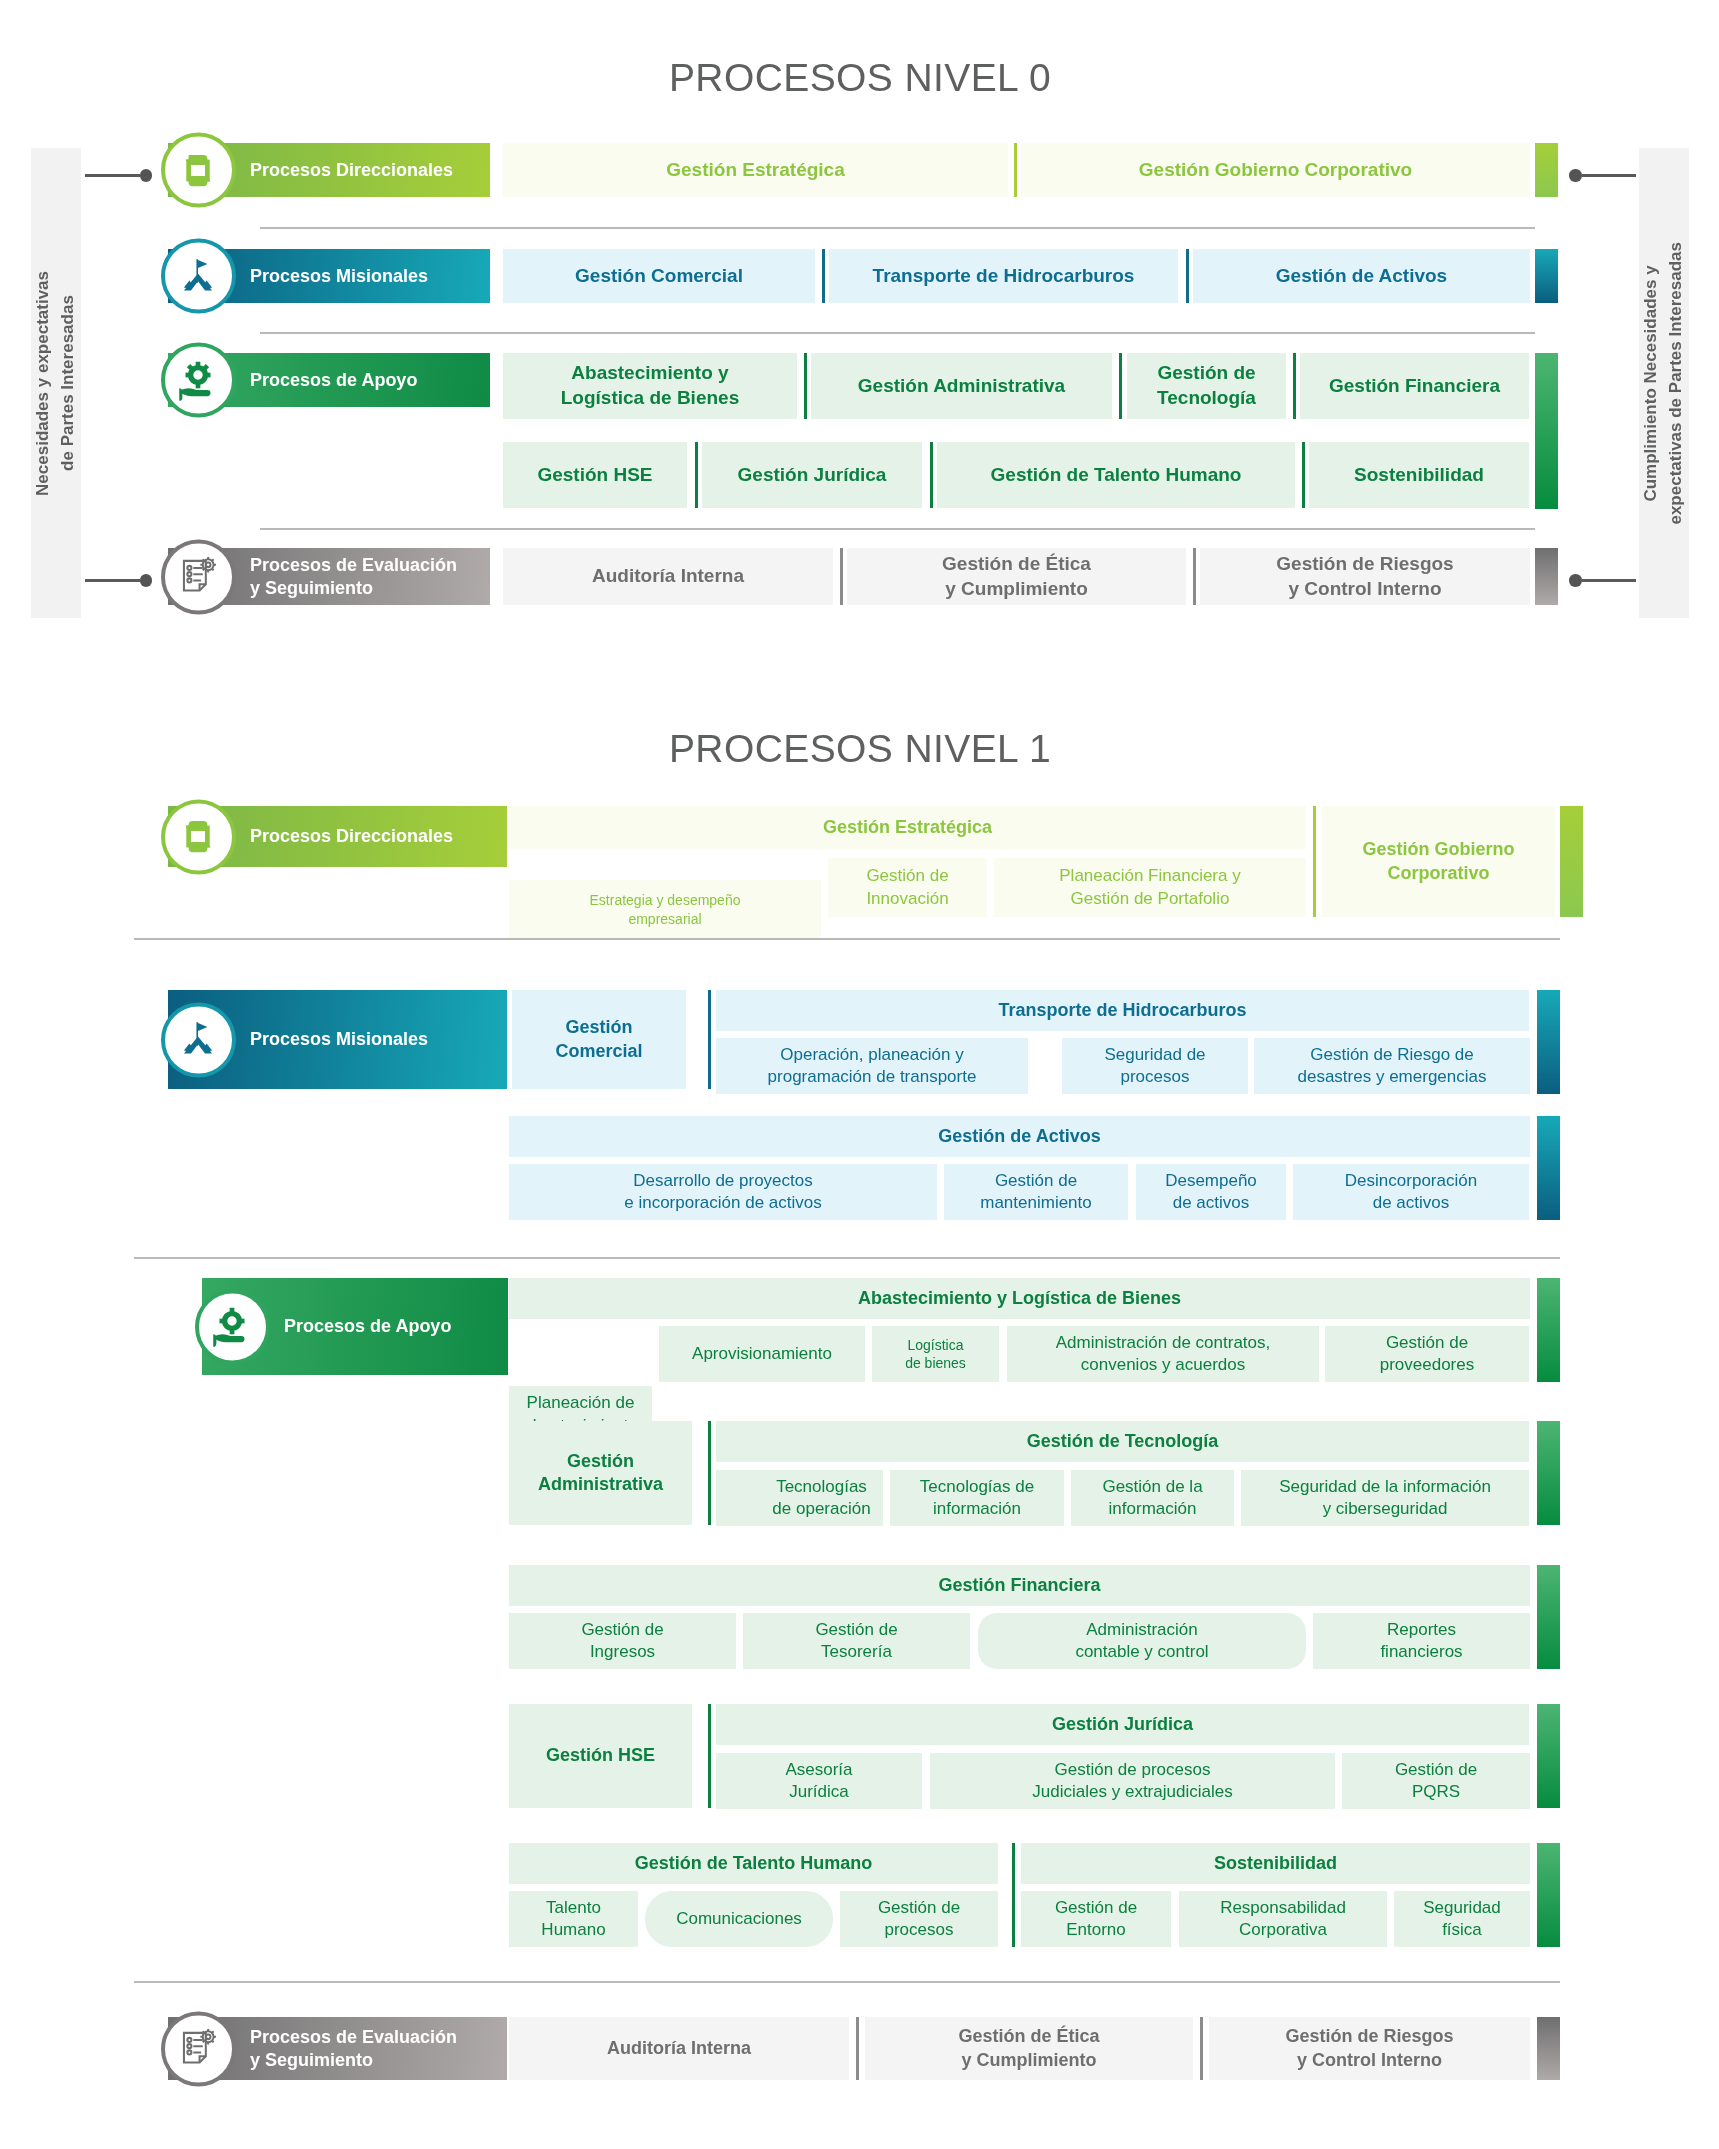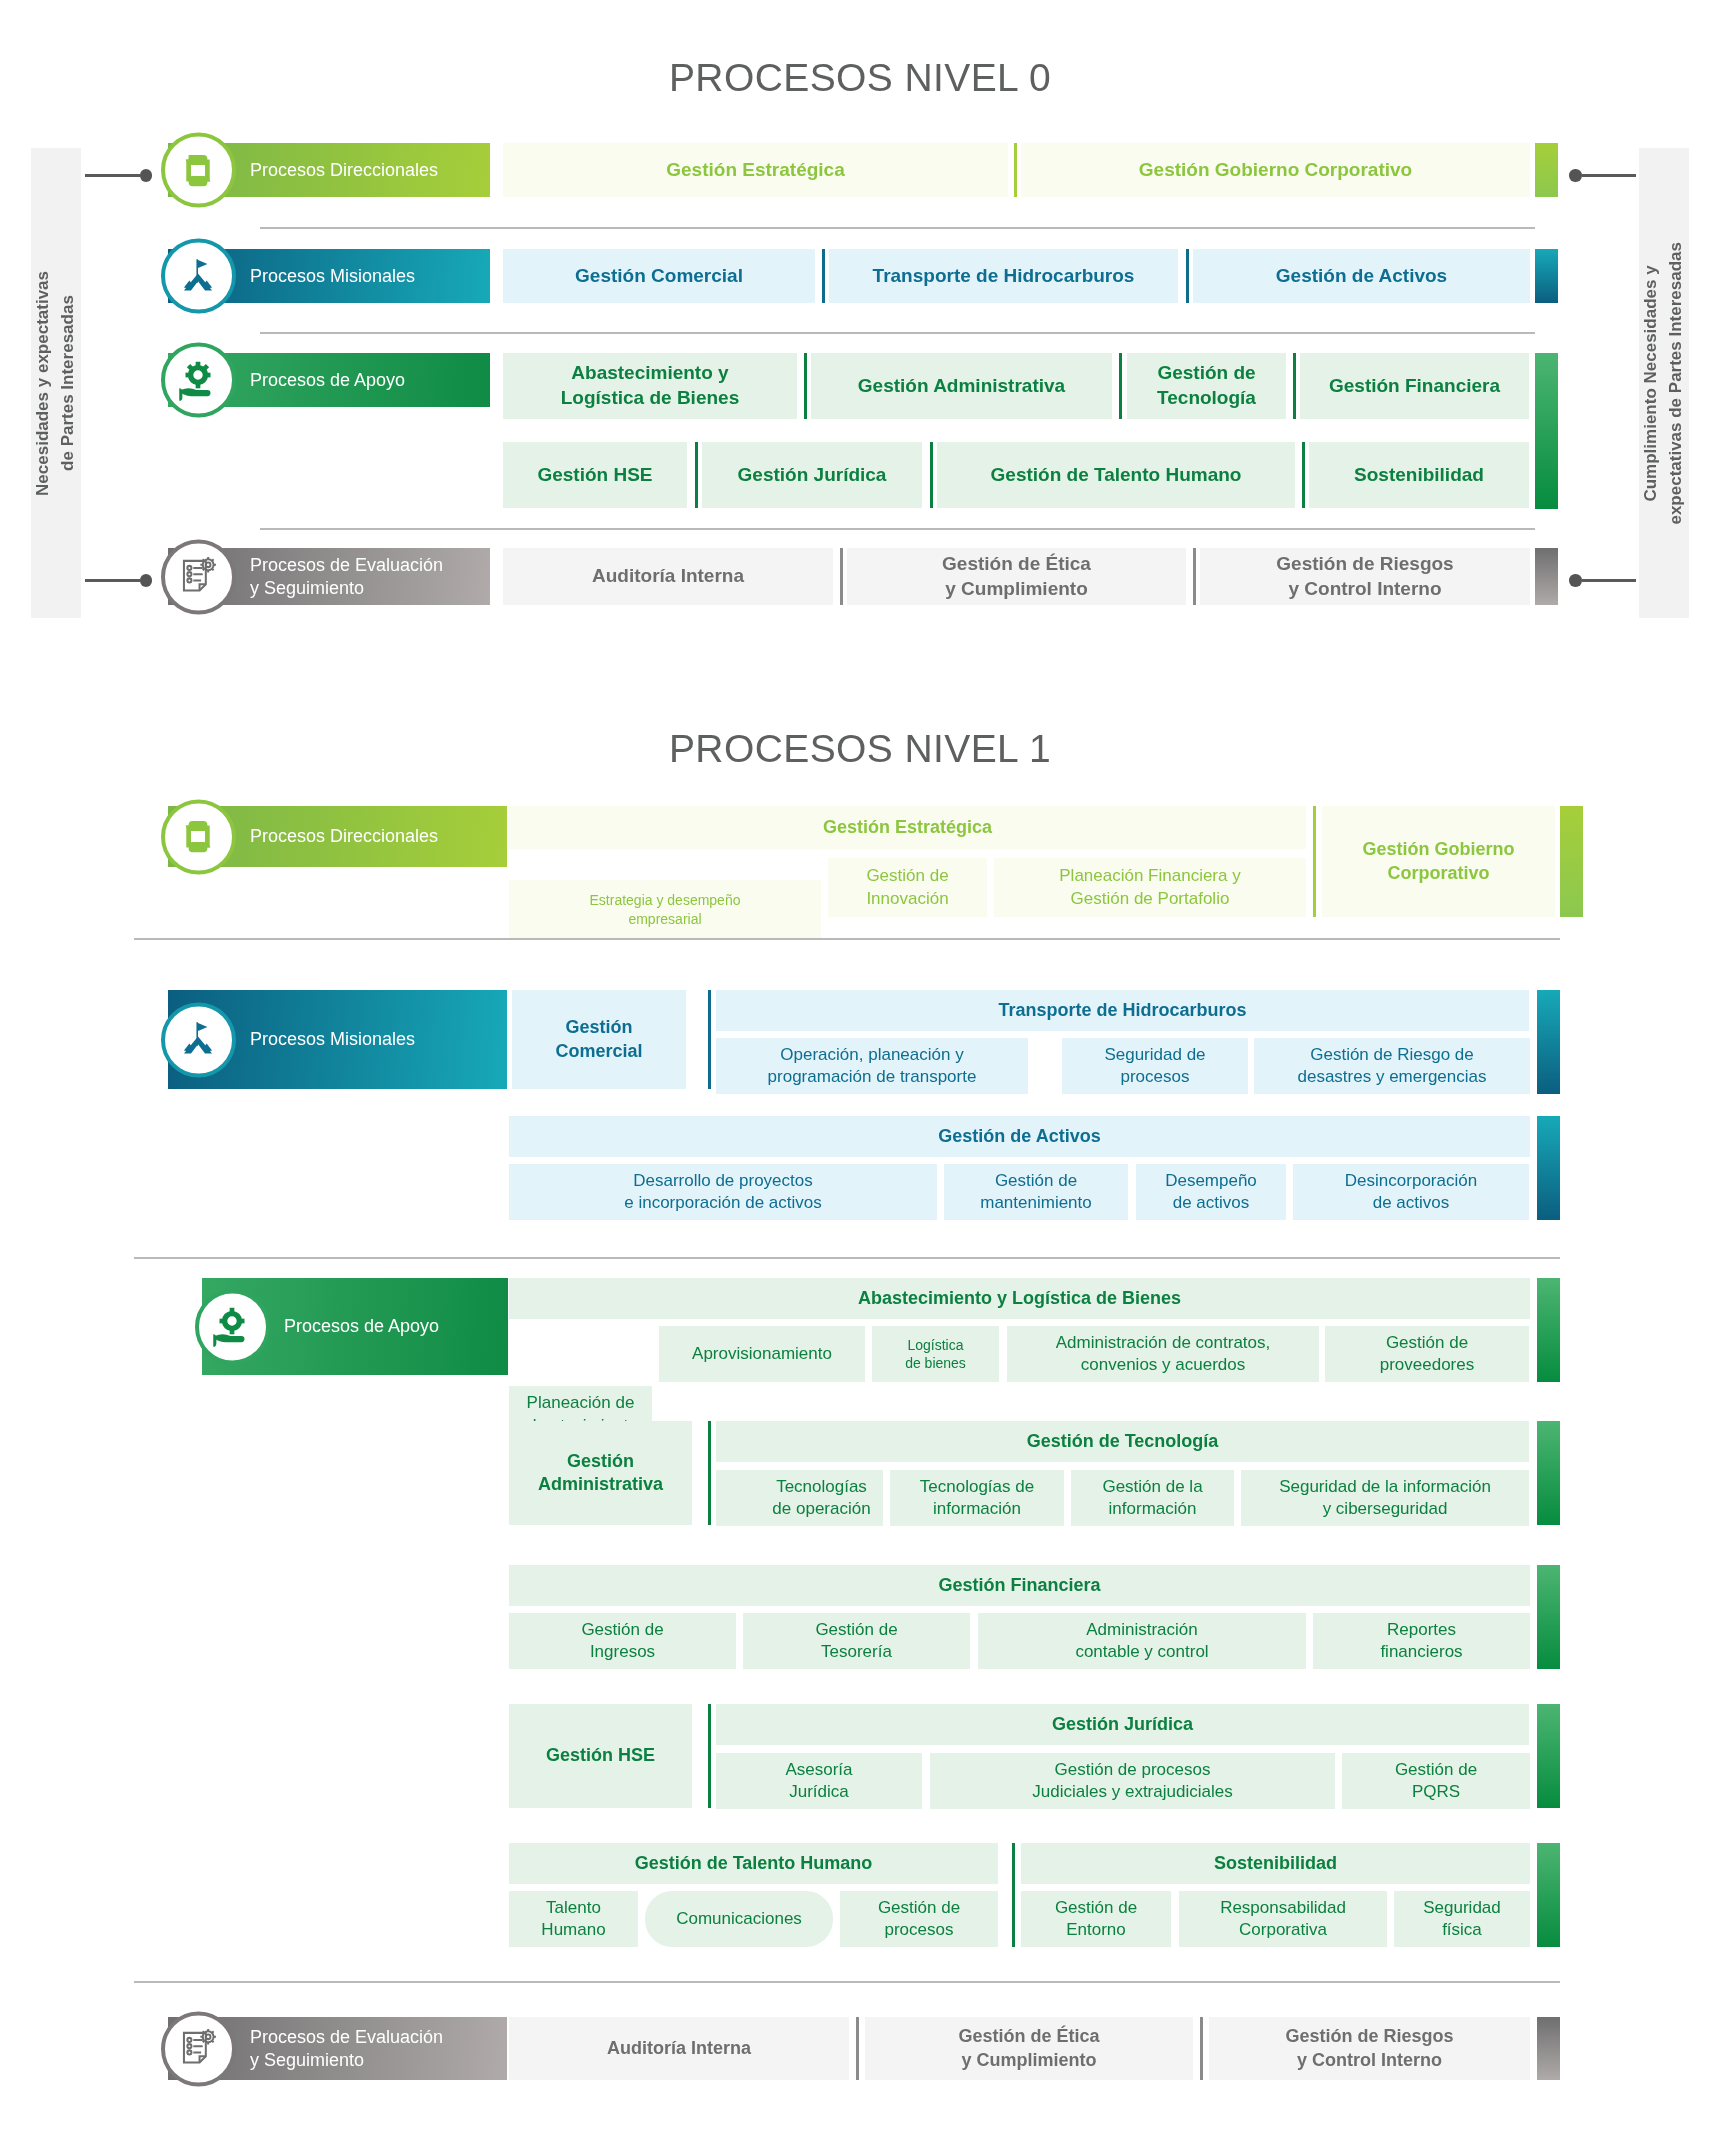--- a/index.html
+++ b/index.html
@@ -45,21 +45,21 @@
   #conn-tl { left: 85px;  top: 169px; width: 67px; }
   #conn-bl { left: 85px;  top: 574px; width: 67px; }
   #conn-tr { left: 1569px; top: 169px; width: 67px; flex-direction: row-reverse; }
   #conn-br { left: 1569px; top: 574px; width: 67px; flex-direction: row-reverse; }
 
   
   .cat {
     position: absolute;
     display: flex; align-items: center;
     color: #ffffff;
-    font-weight: normal;
+    font-weight: bold;
   }
   .cat .cat-label {
     padding-left: 82px; padding-right: 10.7px;
     font-size: 18px; line-height: 1.25;
     white-space: pre-line;
   }
   .cat .badge {
     position: absolute; left: -7.2px; top: 50%;
     transform: translateY(-50%);
     width: 75px; height: 75px; border-radius: 50%;
@@ -365,21 +365,21 @@
 información</div>
   <div class="box b-sub v-green" style="left:1241px; top:1470px; width:288px; height:56px; font-size:17px;">Seguridad de la información
 y ciberseguridad</div>
   <div class="cap cap-green" style="left:1537px; top:1421px; height:104px;"></div>
 
   <div class="box b-head v-green" style="left:509px; top:1565px; width:1021px; height:41px; font-size:18px;">Gestión Financiera</div>
   <div class="box b-sub v-green" style="left:509px; top:1613px; width:227px; height:56px; font-size:17px;">Gestión de
 Ingresos</div>
   <div class="box b-sub v-green" style="left:743px; top:1613px; width:227px; height:56px; font-size:17px;">Gestión de
 Tesorería</div>
-  <div class="box b-sub v-green" style="left:978px; top:1613px; width:328px; height:56px; font-size:17px;">Administración
+  <div class="box b-sub v-green" style="left:978px; top:1613px; width:328px; height:56px; font-size:17px;border-radius:19px;">Administración
 contable y control</div>
   <div class="box b-sub v-green" style="left:1313px; top:1613px; width:217px; height:56px; font-size:17px;">Reportes
 financieros</div>
   <div class="cap cap-green" style="left:1537px; top:1565px; height:104px;"></div>
 
   <div class="box b-head v-green" style="left:509px; top:1704px; width:183px; height:104px; font-size:18px;">Gestión HSE</div>
   <div class="divider d-green" style="left:708px; top:1704px; height:104px;"></div>
   <div class="box b-head v-green" style="left:716px; top:1704px; width:813px; height:41px; font-size:18px;">Gestión Jurídica</div>
   <div class="box b-sub v-green" style="left:716px; top:1753px; width:206px; height:56px; font-size:17px;">Asesoría
 Jurídica</div>

